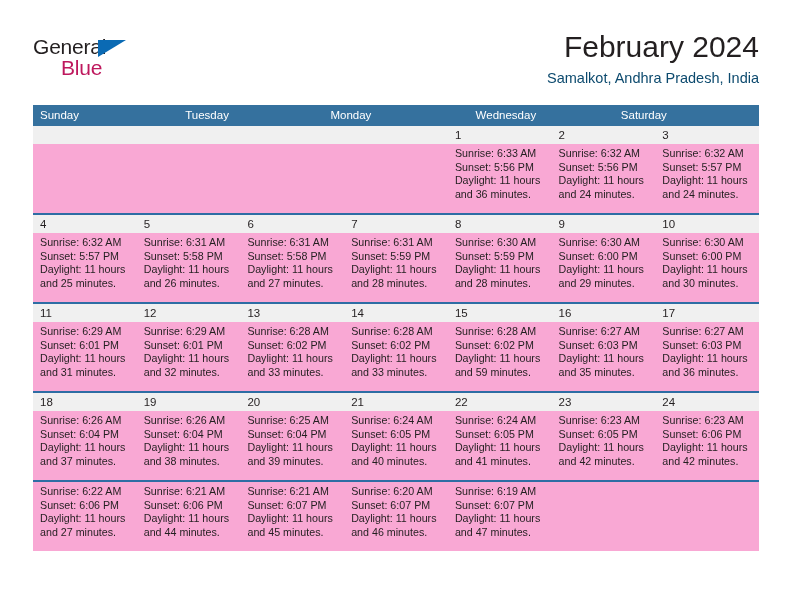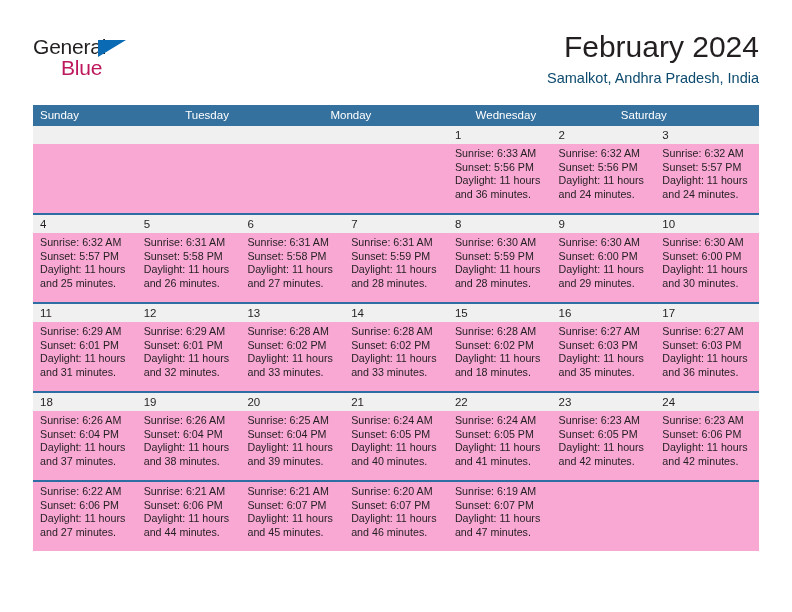--- a/index.html
+++ b/index.html
@@ -325,21 +325,21 @@
         <div class="cell">
           <p>Sunrise: 6:28 AM</p>
           <p>Sunset: 6:02 PM</p>
           <p>Daylight: 11 hours</p>
           <p>and 33 minutes.</p>
         </div>
         <div class="cell">
           <p>Sunrise: 6:28 AM</p>
           <p>Sunset: 6:02 PM</p>
           <p>Daylight: 11 hours</p>
-          <p>and 18 minutes.</p>
+          <p>and 59 minutes.</p>
         </div>
         <div class="cell">
           <p>Sunrise: 6:27 AM</p>
           <p>Sunset: 6:03 PM</p>
           <p>Daylight: 11 hours</p>
           <p>and 35 minutes.</p>
         </div>
         <div class="cell">
           <p>Sunrise: 6:27 AM</p>
           <p>Sunset: 6:03 PM</p>

